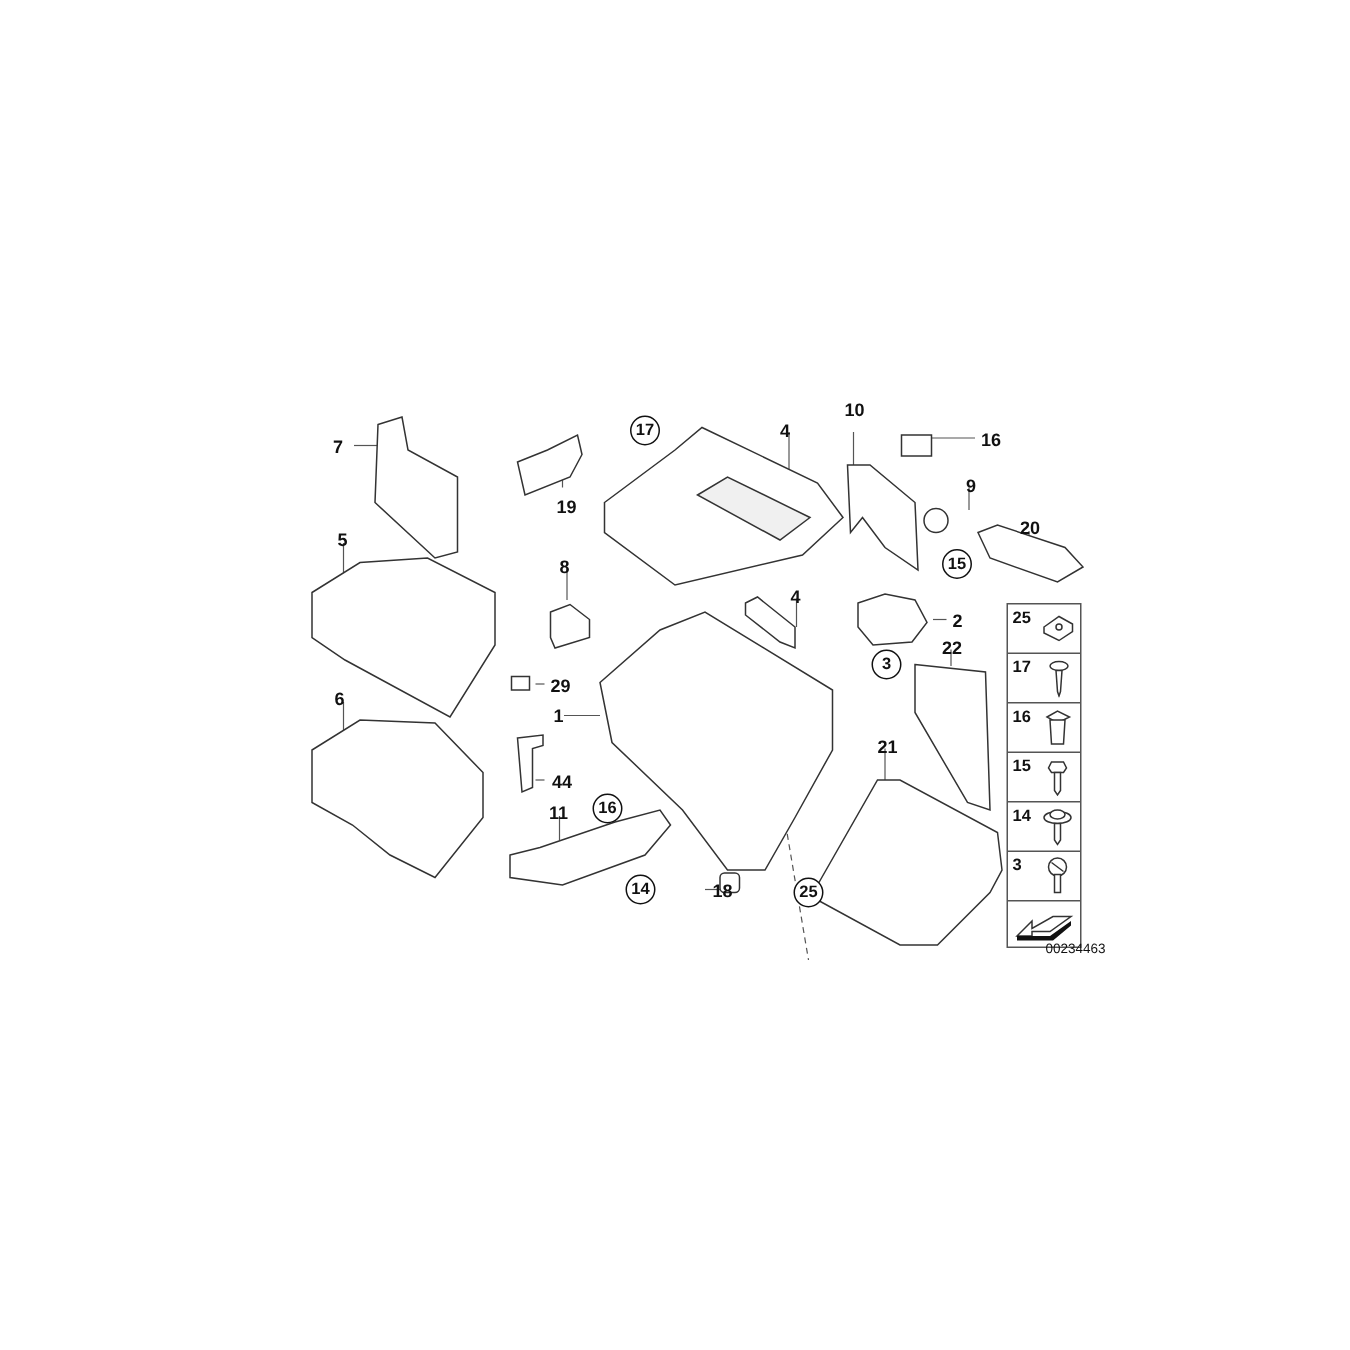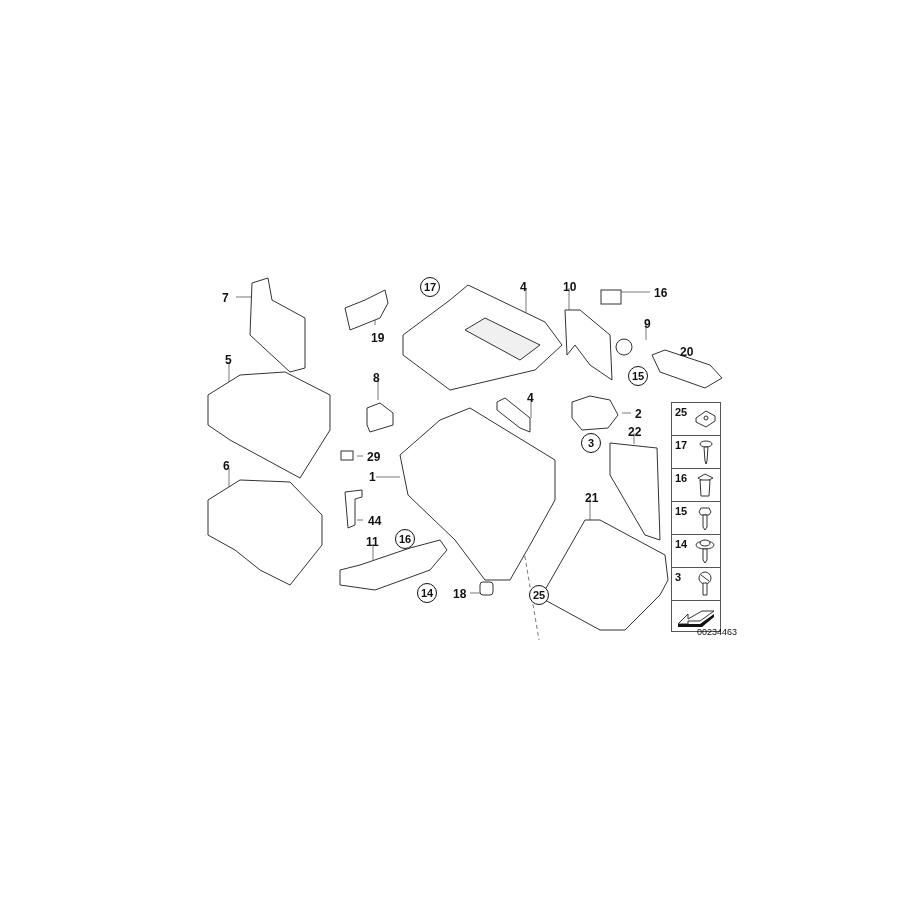--- a/index.html
+++ b/index.html
@@ -81,36 +81,36 @@
     <path d="M610 443 L657 448 L660 540 L645 535 L610 475 Z"></path>
 
     <path d="M545 590 L585 520 L600 520 L665 555 L668 580 L660 595 L625 630 L600 630 L545 600 Z"></path>
 
     <rect x="480" y="582" width="13" height="13" rx="3"></rect>
   </svg>
 
   <span class="lbl" style="left:222px;top:292px">7</span>
   <span class="lbl" style="left:371px;top:332px">19</span>
   <span class="lbl" style="left:520px;top:281px">4</span>
-  <span class="lbl" style="left:563px;top:281px">10</span>
+  <span class="lbl" style="left:563px;top:267px">10</span>
   <span class="lbl" style="left:654px;top:287px">16</span>
   <span class="lbl" style="left:644px;top:318px">9</span>
   <span class="lbl" style="left:680px;top:346px">20</span>
   <span class="lbl" style="left:225px;top:354px">5</span>
   <span class="lbl" style="left:373px;top:372px">8</span>
   <span class="lbl" style="left:527px;top:392px">4</span>
   <span class="lbl" style="left:635px;top:408px">2</span>
   <span class="lbl" style="left:628px;top:426px">22</span>
   <span class="lbl" style="left:367px;top:451px">29</span>
   <span class="lbl" style="left:223px;top:460px">6</span>
   <span class="lbl" style="left:369px;top:471px">1</span>
   <span class="lbl" style="left:585px;top:492px">21</span>
   <span class="lbl" style="left:368px;top:515px">44</span>
   <span class="lbl" style="left:366px;top:536px">11</span>
-  <span class="lbl" style="left:453px;top:588px">18</span>
+  <span class="lbl" style="left:475px;top:588px">18</span>
 
   <span class="circ" style="left:420px;top:277px">17</span>
   <span class="circ" style="left:628px;top:366px">15</span>
   <span class="circ" style="left:581px;top:433px">3</span>
   <span class="circ" style="left:395px;top:529px">16</span>
   <span class="circ" style="left:417px;top:583px">14</span>
   <span class="circ" style="left:529px;top:585px">25</span>
 
   <div class="legend">
     <div class="cell">

